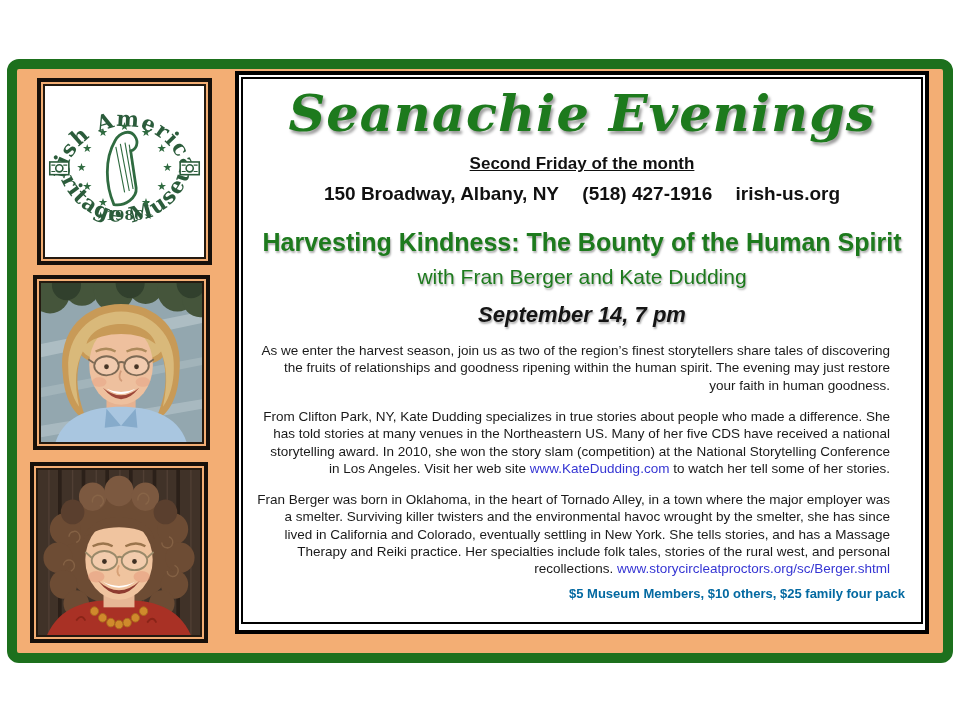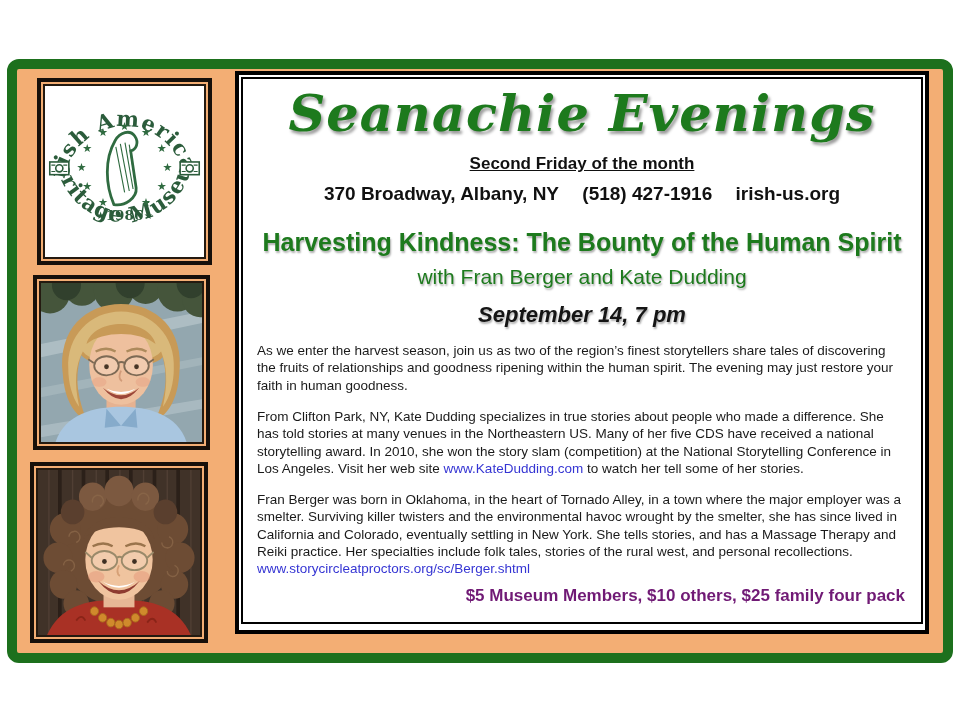--- a/index.html
+++ b/index.html
@@ -49,27 +49,27 @@
   .event-with{
     font-size:21px;font-weight:normal;color:#1d7a1d;margin-top:8px;
     text-shadow:1px 2px 2px #b0b0b0;
   }
   .event-date{
     font-size:22px;font-weight:bold;color:#151515;margin-top:13px;
     text-shadow:1px 2px 2px #b0b0b0;
     font-style:italic;
   }
   .para{
-    text-align:left;font-size:13.5px;line-height:1.28;color:#1a1a1a;
-    margin:14px 4px 0 0;
+    text-align:right;font-size:13.5px;line-height:1.28;color:#1a1a1a;
+    margin:14px 17px 0 0;
   }
   .para b{font-weight:normal;}
   .link{color:#3535d3;cursor:pointer;}
   .pricing{
-    text-align:right;font-size:17px;font-weight:bold;color:#701a75;
+    text-align:right;font-size:13px;font-weight:bold;color:#0369a1;
     margin-top:9px;padding-right:2px;
   }
 </style>
 </head>
 <body>
 
 <div class="flyer">
 
   <div class="frame logo-frame">
     <div class="frame-inner">
@@ -242,21 +242,21 @@
   </div>
 
   <div class="panel">
     <div class="panel-inner">
 
       <div class="title">Seanachie Evenings</div>
 
       <div class="subtitle">Second Friday of the month</div>
 
       <div class="address-line">
-        <span>370 Broadway, Albany, NY</span>
+        <span>150 Broadway, Albany, NY</span>
         <span>(518) 427-1916</span>
         <span>irish-us.org</span>
       </div>
 
       <div class="event-title">Harvesting Kindness: The Bounty of the Human Spirit</div>
 
       <div class="event-with">with Fran Berger and Kate Dudding</div>
 
       <div class="event-date">September 14, 7 pm</div>
 

